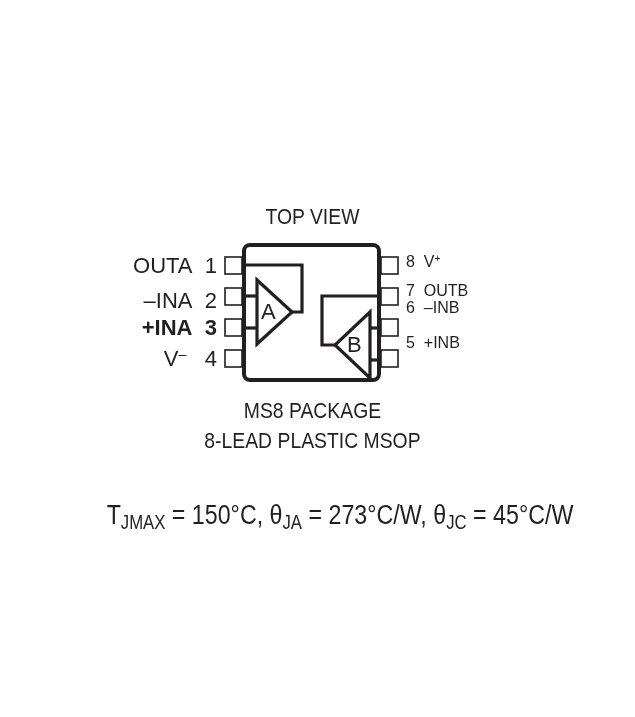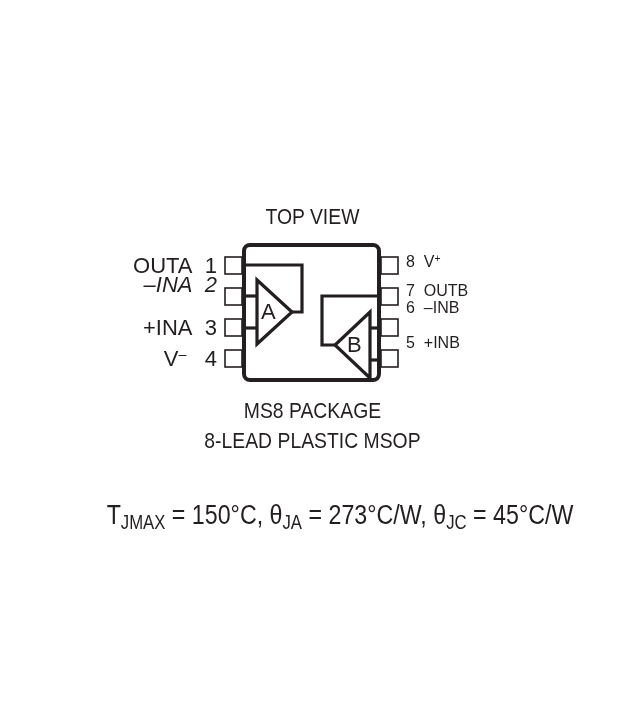--- a/index.html
+++ b/index.html
@@ -49,24 +49,24 @@
   </g>
 </svg>
 
 <div class="txt" style="left:261px; top:299px; font-size:22px;">A</div>
 <div class="txt" style="left:347px; top:332px; font-size:22px;">B</div>
 
 <div style="position:absolute; left:100px; width:117px; top:0;">
   <div class="pin-left" style="top:253px;">
     <span>OUTA</span>&nbsp;&nbsp;<span>1</span>
   </div>
-  <div class="pin-left" style="top:272px;font-style:italic;">
+  <div class="pin-left" style="top:288px;">
     <span>–INA</span>&nbsp;&nbsp;<span>2</span>
   </div>
-  <div class="pin-left" style="top:315px;">
+  <div class="pin-left" style="top:315px;font-weight:bold;">
     <span>+INA</span>&nbsp;&nbsp;<span>3</span>
   </div>
   <div class="pin-left" style="top:346px;margin-left:20px;">
     <span>V</span><sup>–</sup>&nbsp;&nbsp;&nbsp;<span>4</span>
   </div>
 </div>
 
 <div class="pin-right" style="left:406px; top:253px;">
   <span>8</span>&nbsp;&nbsp;<span>V</span><sup>+</sup>
 </div>

